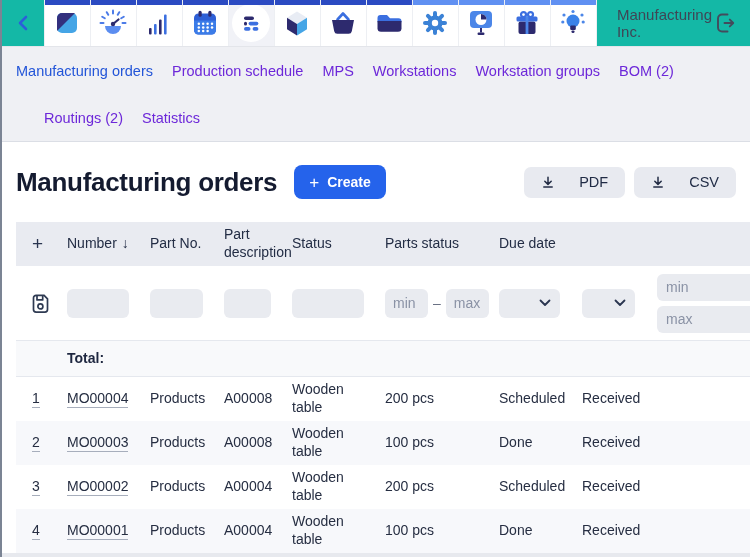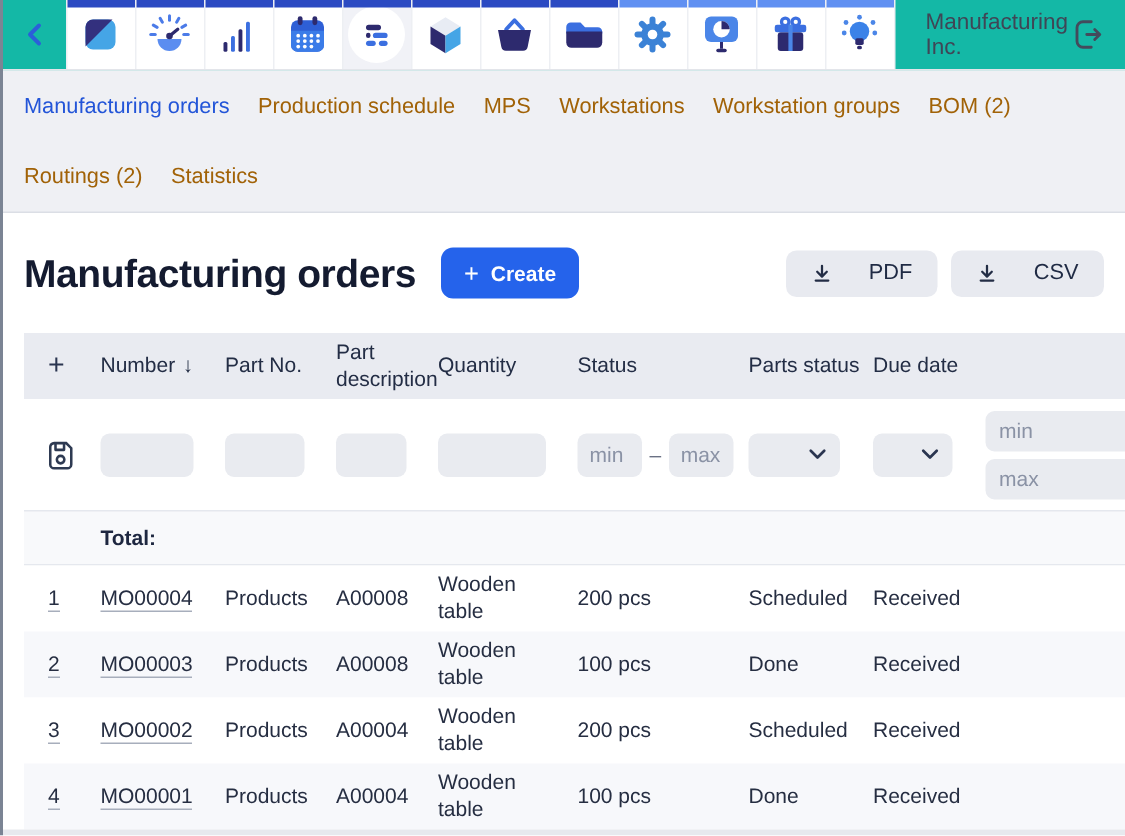--- a/index.html
+++ b/index.html
@@ -16,22 +16,22 @@
   .app-cell::before { content:""; position:absolute; top:0; left:0; right:0; height:5px; background:#2b4ac2; }
   .app-cell.light::before { background:#6090f2; }
   .app-cell.active { background:#f1f2f7; }
   .icon-circle { width:38px; height:38px; border-radius:50%; background:#fff; display:flex; align-items:center; justify-content:center; }
   .company { flex:1; border-left:1px solid #edeff3; display:flex; align-items:center; justify-content:space-between;
              padding:0 13px 0 20px; font-size:15px; color:#3f4656; }
 
   
   .tabsbar { height:95px; background:#eff0f4; border-bottom:1px solid #dbdee5; padding:16px 14px 0; }
   .tabrow { display:flex; gap:19px; flex-wrap:nowrap; }
-  .tabrow + .tabrow { margin-top:31px; }
-  .tab { font-size:14.5px; color:#a16207; white-space:nowrap; cursor:pointer; }
+  .tabrow + .tabrow { margin-top:31px;margin-left:28px; }
+  .tab { font-size:14.5px; color:#6d28d9; white-space:nowrap; cursor:pointer; }
   .tab.active { color:#2355d8; }
 
   
   .title-row { display:flex; align-items:center; padding:23px 14px 0; }
   .page-title { font-size:26px; font-weight:700; color:#141b30; letter-spacing:-0.3px; margin:0; }
   .create-btn { margin-left:17px; height:34px; background:#2563eb; color:#fff; border:none; border-radius:8px;
                 padding:0 15px; font-size:14px; font-weight:700; display:flex; align-items:center; gap:8px; cursor:pointer;
                 font-family:inherit; }
   .create-plus { font-size:17px; font-weight:400; line-height:1; }
   .spacer { flex:1; }
@@ -299,21 +299,20 @@
 
   <div class="table">
 
     <div class="grid thead">
       <div class="cell c1"><span class="plus-glyph">+</span></div>
       <div class="cell">
         <span>Number</span><span class="sort-arrow">↓</span>
       </div>
       <div class="cell">Part No.</div>
       <div class="cell">Part description</div>
-      <div class="cell">Quantity</div>
       <div class="cell">Status</div>
       <div class="cell">Parts status</div>
       <div class="cell">Due date</div>
     </div>
 
     <div class="grid filter-row">
       <div class="cell c1" style="padding-left:14px;">
         <span>
           <svg width="21" height="22" viewBox="0 0 21 22">
             <path d="M3.5 6 a2.6 2.6 0 0 1 2.6 -2.6 h8 l3.4 3.4 v10.8 a2.6 2.6 0 0 1 -2.6 2.6 h-8.8 a2.6 2.6 0 0 1 -2.6 -2.6 z" fill="none" stroke="#2e3a52" stroke-width="1.7"></path>

